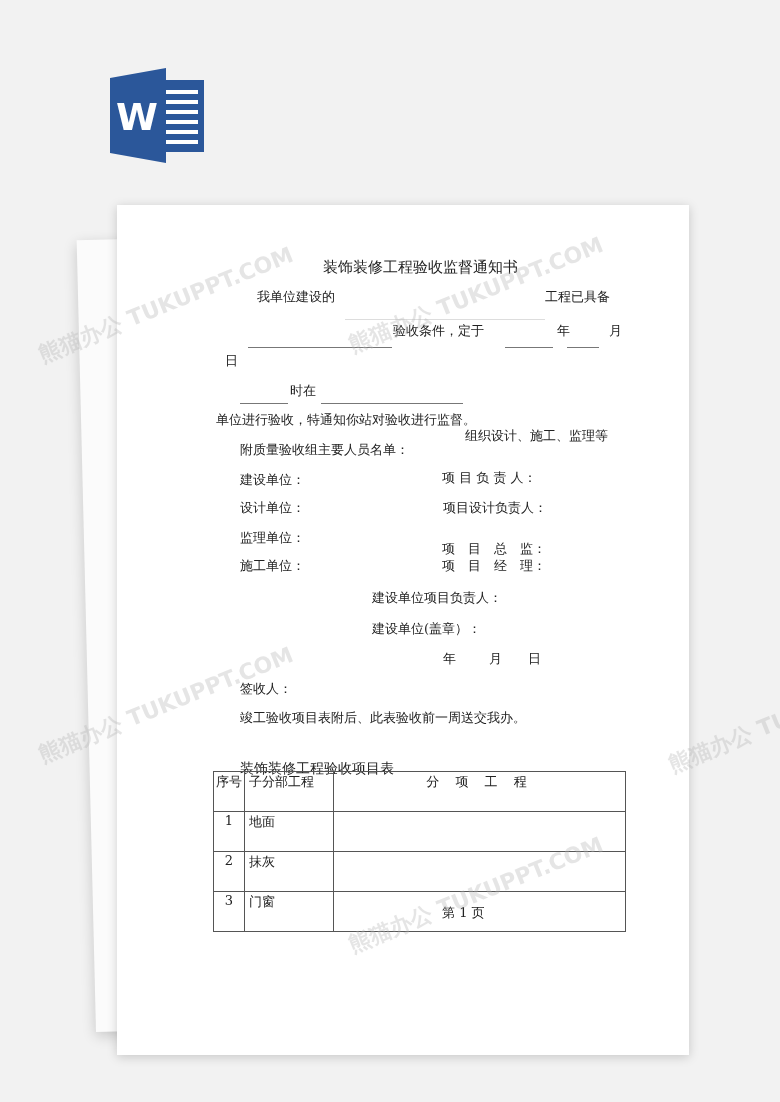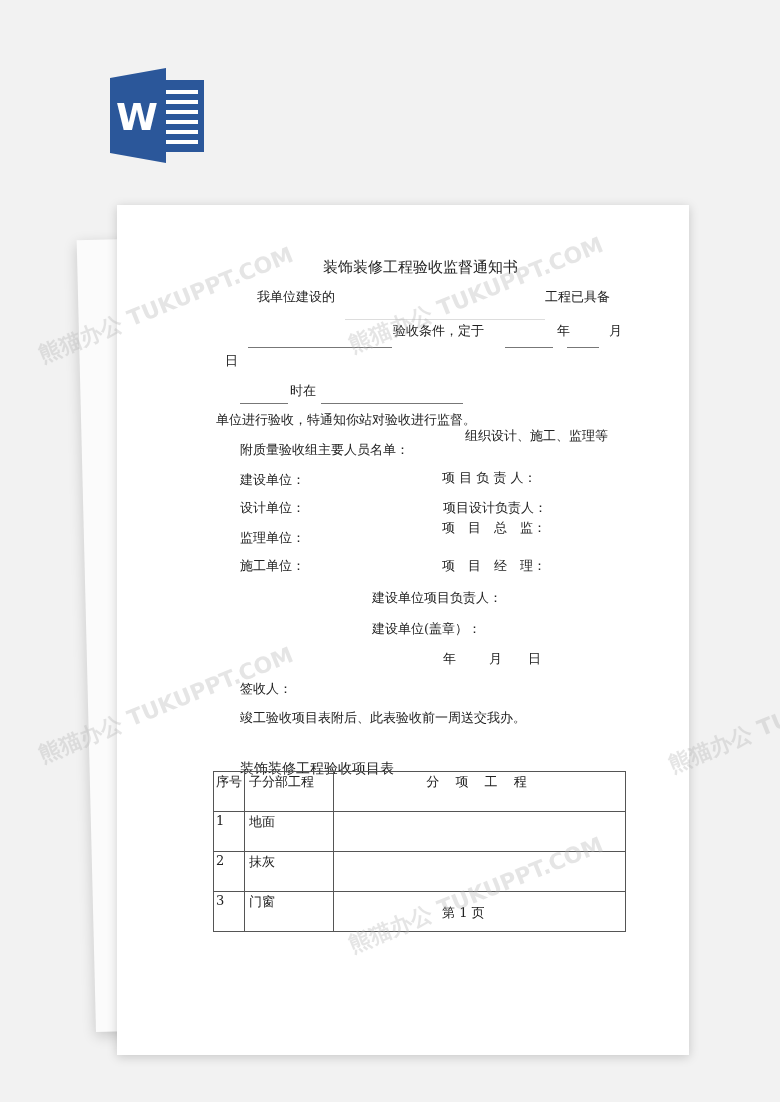--- a/index.html
+++ b/index.html
@@ -30,21 +30,21 @@
   .page .sub-title { font-size: 14px; font-family: "DejaVu Sans", sans-serif; }
   .uline { position: absolute; height: 0; border-bottom: 1px solid #777; }
   table.items {
     position: absolute; left: 96px; top: 566px; width: 413px;
     border-collapse: collapse; font-size: 13px;
   }
   table.items td, table.items th {
     border: 1px solid #555; height: 37px; vertical-align: top; padding: 1px 4px;
     font-weight: normal; text-align: left;
   }
-  table.items th.c-seq, table.items td.c-seq { width: 26px; text-align: left; padding: 1px 2px; }
+  table.items th.c-seq, table.items td.c-seq { width: 26px; text-align: center; padding: 1px 2px; }
   table.items th.c-sub { width: 80px; }
   table.items th.c-item { text-align: center; letter-spacing: 6px; }
   .watermark {
     position: absolute; color: rgba(180,180,180,0.35); font-size: 22px; font-weight: bold;
     transform: rotate(-22deg); font-family: "DejaVu Sans", sans-serif; white-space: nowrap;
     pointer-events: none;
   }
 </style>
 </head>
 <body>
@@ -91,21 +91,21 @@
   <div class="t" style="left:348px; top:178px;margin-top:45px;">组织设计、施工、监理等</div>
   <div class="t" style="left:99px; top:207px;">单位进行验收，特通知你站对验收进行监督。</div>
 
   <div class="t" style="left:123px; top:237px;">附质量验收组主要人员名单：</div>
 
   <div class="t" style="left:123px; top:267px;">建设单位：</div>
   <div class="t" style="left:325px; top:265px;">项 目 负 责 人：</div>
   <div class="t" style="left:123px; top:295px;">设计单位：</div>
   <div class="t" style="left:326px; top:295px;">项目设计负责人：</div>
   <div class="t" style="left:123px; top:325px;">监理单位：</div>
-  <div class="t" style="left:325px; top:315px;text-align:center;">项　目　总　监：</div>
+  <div class="t" style="left:325px; top:336px;text-align:center;">项　目　总　监：</div>
   <div class="t" style="left:123px; top:353px;">施工单位：</div>
   <div class="t" style="left:325px; top:353px;">项　目　经　理：</div>
 
   <div class="t" style="left:255px; top:385px;">建设单位项目负责人：</div>
   <div class="t" style="left:255px; top:416px;">建设单位(盖章）：</div>
 
   <div class="t" style="left:326px; top:446px;">年</div>
   <div class="t" style="left:372px; top:446px;">月</div>
   <div class="t" style="left:411px; top:446px;">日</div>
 

